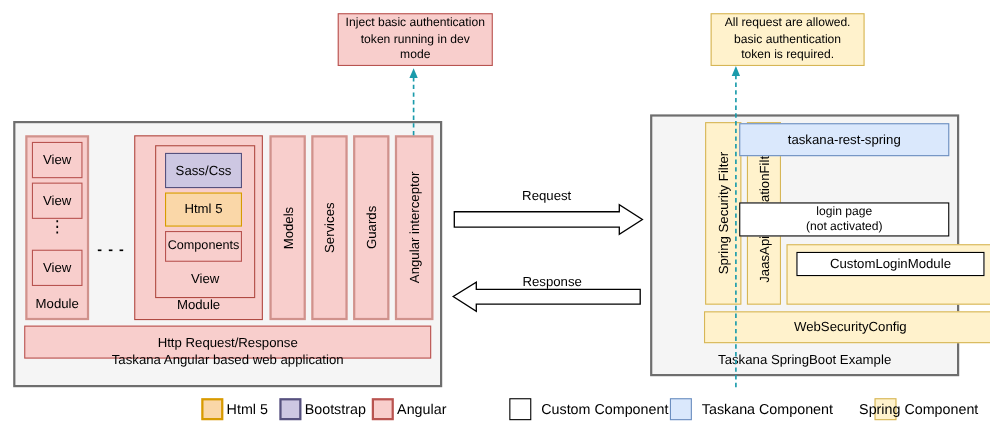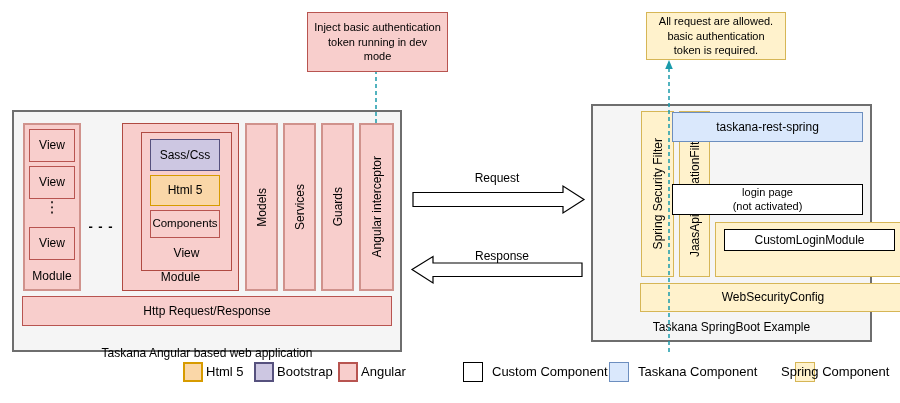--- a/index.html
+++ b/index.html
@@ -63,21 +63,21 @@
 
     <polygon points="582,263 433,263 433,256.5 412,269.5 433,283 433,276.5 582,276.5" fill="#ffffff" stroke="#000000" stroke-width="1.2"></polygon>
 
     <line x1="376" y1="123" x2="376" y2="70" stroke="#1a9bab" stroke-width="1.5" stroke-dasharray="4 3"></line>
     <polygon points="376,62 372.2,71 379.8,71" fill="#1a9bab"></polygon>
 
     <line x1="669" y1="352" x2="669" y2="68" stroke="#1a9bab" stroke-width="1.5" stroke-dasharray="4 3"></line>
     <polygon points="669,60 665.2,69 672.8,69" fill="#1a9bab"></polygon>
   </svg>
 
-  <div class="box note pink z6" style="left:307px; top:12px; width:141px; height:60px;">Inject basic authentication
+  <div class="box note pink z6" style="left:307px; top:12px; width:141px; height:48px;">Inject basic authentication
 token running in dev
 mode</div>
   <div class="box note yellow z6" style="left:603px; top:12px; width:140px; height:48px;">All request are allowed.
 basic authentication
 token is required.</div>
 
   <div class="arrow-label" style="left:447px; top:249px;">Response</div>
   <div class="arrow-label" style="left:442px; top:171px;">Request</div>
 
   <div class="abs gray-container container" style="left:12px; top:110px; width:390px; height:242px;">
@@ -110,21 +110,21 @@
     </div>
     <div class="abs pink-outer vbar" style="left:307px; top:11px; width:33px; height:168px;">
       <span class="vtext">Guards</span>
     </div>
     <div class="abs pink-outer vbar" style="left:345px; top:11px; width:35px; height:168px;">
       <span class="vtext">Angular interceptor</span>
     </div>
 
     <div class="box pink" style="left:8px; top:184px; width:370px; height:30px;">Http Request/Response</div>
 
-    <div class="caption" style="top:234px;">Taskana Angular based web application</div>
+    <div class="caption" style="top:208px;">Taskana Angular based web application</div>
   </div>
 
   <div class="abs gray-container container" style="left:591px; top:104px; width:281px; height:238px;">
 
     <div class="abs yellow vbar" style="left:5px; top:5px; width:33px; height:166px;">
       <span class="vtext">Spring Security Filter</span>
     </div>
     <div class="abs yellow vbar" style="left:43px; top:5px; width:31px; height:166px;">
       <span class="vtext">JaasApiIntegrationFilter</span>
     </div>

